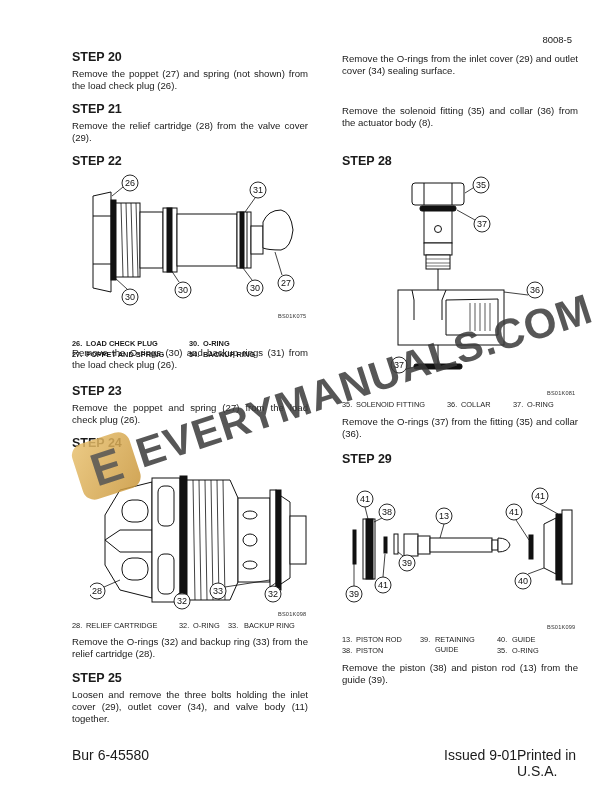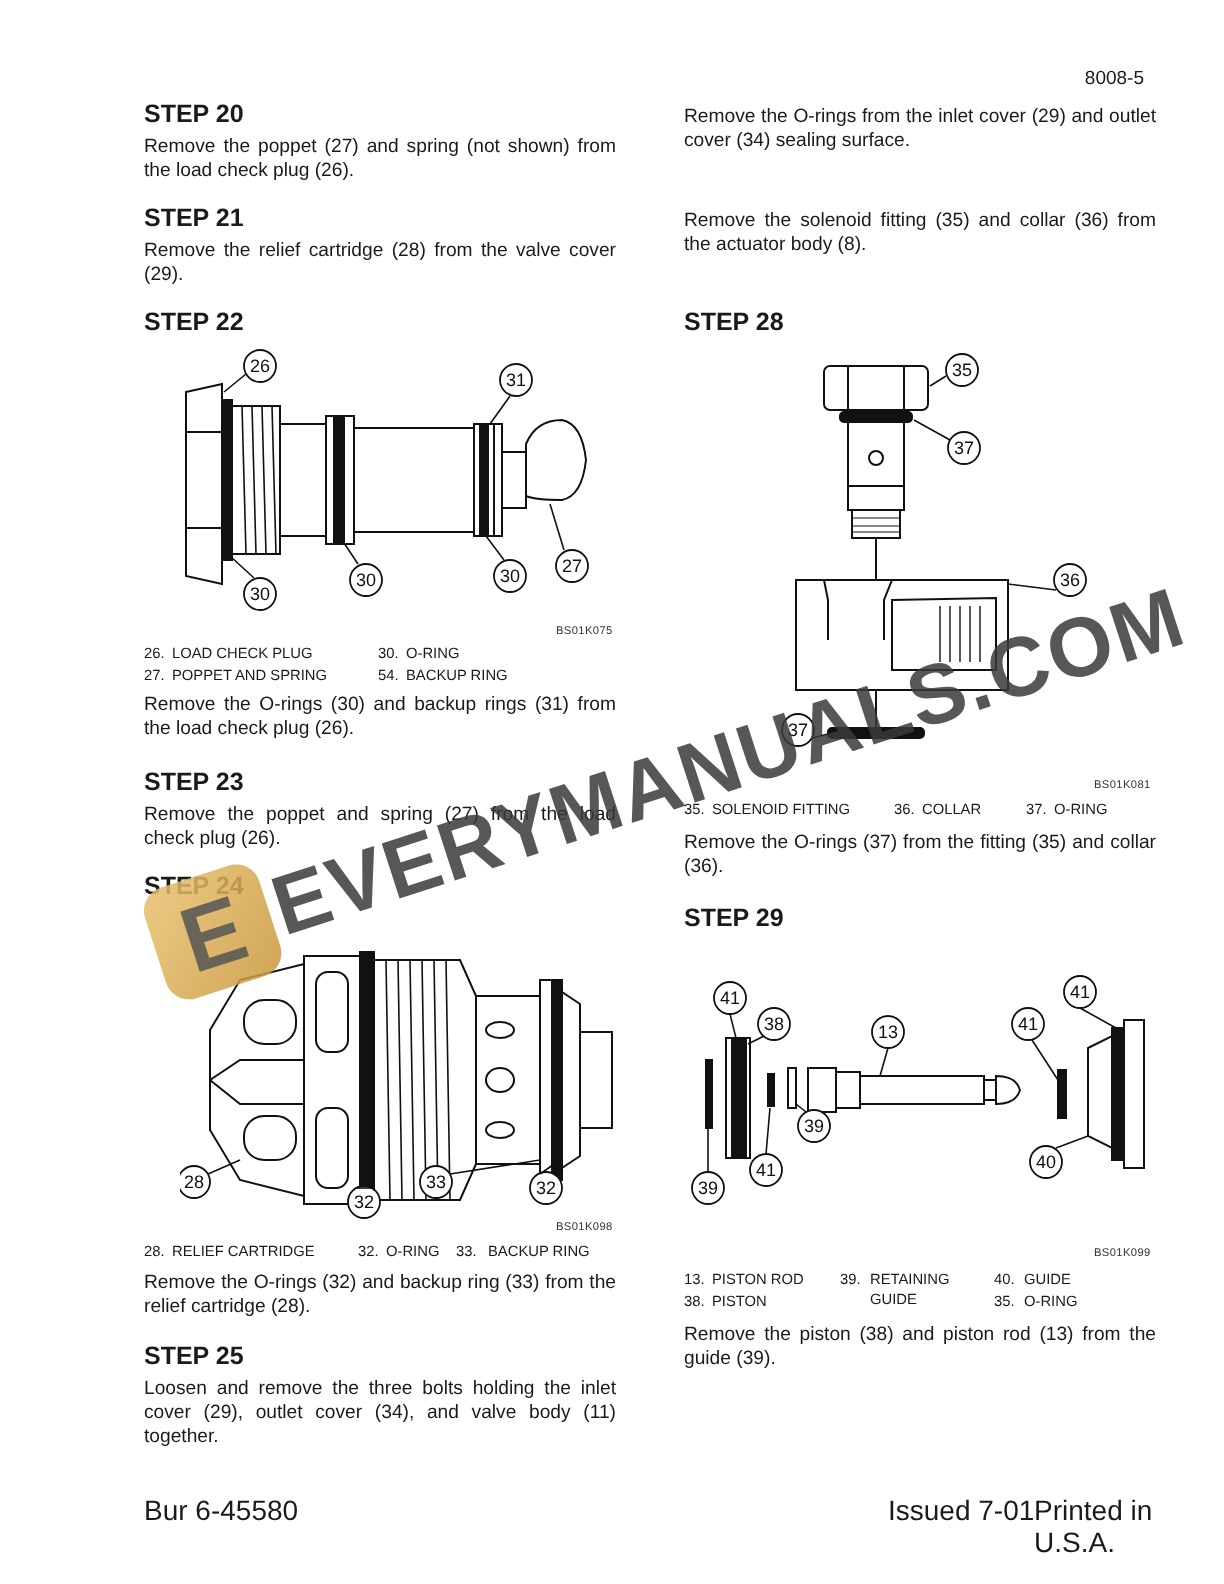--- a/index.html
+++ b/index.html
@@ -86,21 +86,21 @@
     <text x="45" y="16">26</text>
     <text x="173" y="23">31</text>
     <text x="45" y="130">30</text>
     <text x="98" y="123">30</text>
     <text x="170" y="121">30</text>
     <text x="201" y="116">27</text>
   </g>
 </svg>
 <div class="figid" style="left:278px;top:313px;">BS01K075</div>
 
-<div class="legend" style="left:72px;top:322px;width:236px;height:22px;">
+<div class="legend" style="left:72px;top:339px;width:236px;height:22px;font-weight:bold;">
   <span style="left:0;top:0;">26.</span>
   <span style="left:14px;top:0;">LOAD CHECK PLUG</span>
   <span style="left:0;top:11px;">27.</span>
   <span style="left:14px;top:11px;">POPPET AND SPRING</span>
   <span style="left:117px;top:0;">30.</span>
   <span style="left:131px;top:0;">O-RING</span>
   <span style="left:117px;top:11px;">54.</span>
   <span style="left:131px;top:11px;">BACKUP RING</span>
 </div>
 <div class="col" style="left:72px;top:344px;">
@@ -349,21 +349,21 @@
   <span style="left:155px;top:0;">40.</span>
   <span style="left:170px;top:0;">GUIDE</span>
   <span style="left:155px;top:11px;">35.</span>
   <span style="left:170px;top:11px;">O-RING</span>
 </div>
 <div class="col" style="left:342px;top:659px;">
   <p class="para">Remove the piston (38) and piston rod (13) from the guide (39).</p>
 </div>
 
 <div class="footer" style="left:72px;">Bur 6-45580</div>
-<div class="footer" style="left:444px;">Issued 7-01</div>
+<div class="footer" style="left:444px;">Issued 9-01</div>
 <div class="footer" style="left:517px;">Printed in U.S.A.</div>
 
 <svg class="wm" width="612" height="792" viewBox="0 0 612 792">
   <defs>
     <linearGradient id="lg" x1="0" y1="0" x2="1" y2="1">
       <stop offset="0" stop-color="#e8c170" stop-opacity="0.95"></stop>
       <stop offset="1" stop-color="#c9963a" stop-opacity="0.95"></stop>
     </linearGradient>
   </defs>
   <g transform="translate(106,465) rotate(-18)">

